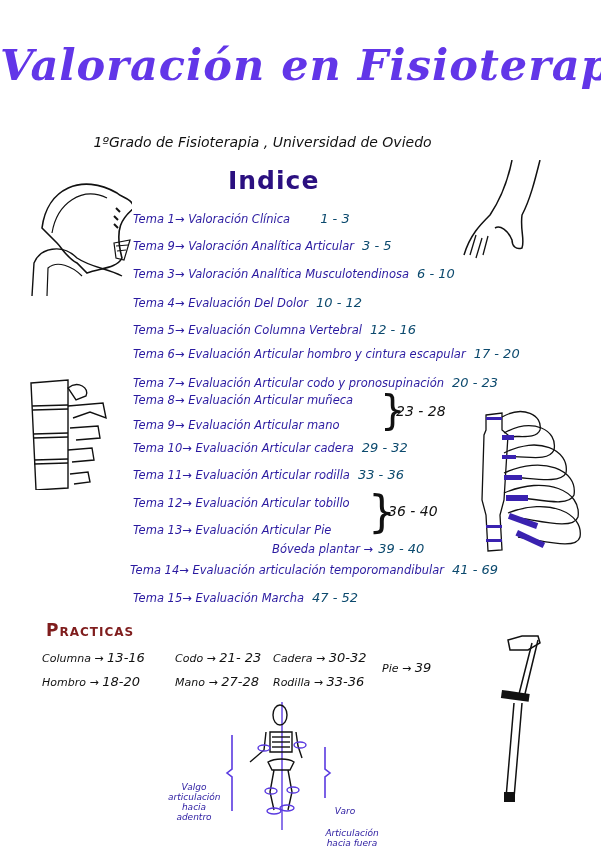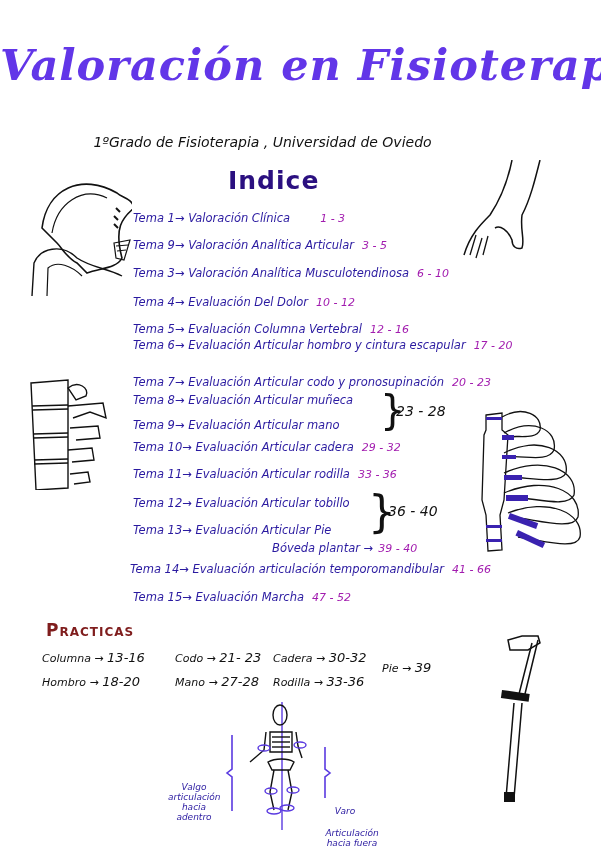--- a/index.html
+++ b/index.html
@@ -9,21 +9,21 @@
   .title { left: 0; width: 601px; top: 40px; text-align: center;
            font-family: "DejaVu Serif", serif; font-style: italic; font-weight: bold;
            font-size: 43px; color: #6236e8; letter-spacing: 1px; white-space: nowrap; }
   .subtitle { left: 0; width: 525px; top: 118px; text-align: center;
               font-family: "DejaVu Sans", sans-serif; font-style: italic;
               font-size: 14px; color: #111; white-space: nowrap; margin-top: 16px; }
   .indice { left: 228px; top: 166px; font-family: "DejaVu Sans", sans-serif;
             font-weight: bold; font-size: 25px; color: #2b1080; letter-spacing: 1px; }
   .entry { position: absolute; font-family: "DejaVu Sans", sans-serif; font-style: italic;
            font-size: 11.5px; color: #2a1aa0; white-space: nowrap; }
-  .entry .pg { color: #a21caf; font-style: italic; font-size: 11px; margin-left: 8px; }
+  .entry .pg { color: #0c4a6e; font-style: italic; font-size: 13px; margin-left: 8px; }
   .brace { position: absolute; font-family: "DejaVu Sans", sans-serif; color: #111; }
   .bracenum { position: absolute; font-family: "DejaVu Sans", sans-serif; font-style: italic;
               font-size: 14px; color: #111; text-align: right; }
   .practicas-title { left: 46px; top: 620px; font-family: "DejaVu Sans", sans-serif;
                      font-weight: bold; font-size: 17px; color: #7f1d1d;
                      font-variant: small-caps; letter-spacing: 1px; }
   .prac { position: absolute; font-family: "DejaVu Sans", sans-serif; font-style: italic;
           font-size: 11px; color: #111; white-space: nowrap; }
   .prac b { font-weight: normal; font-size: 13px; }
   .note { position: absolute; font-family: "DejaVu Sans", sans-serif; font-style: italic;
@@ -54,34 +54,34 @@
   <path d="M20 95 L26 75 M26 98 L32 78 M33 95 L38 76" fill="none" stroke="#111" stroke-width="1.3"></path>
 </svg>
 
 <div class="abs indice">Indice</div>
 
 <div class="entry" style="left:133px;top:211px"><span>Tema 1→ Valoración Clínica</span><span class="pg" style="margin-left:30px">1 - 3</span></div>
 <div class="entry" style="left:133px;top:238px"><span>Tema 9→ Valoración Analítica Articular</span><span class="pg">3 - 5</span></div>
 <div class="entry" style="left:133px;top:266px"><span>Tema 3→ Valoración Analítica Musculotendinosa</span><span class="pg">6 - 10</span></div>
 <div class="entry" style="left:133px;top:295px"><span>Tema 4→ Evaluación Del Dolor</span><span class="pg">10 - 12</span></div>
 <div class="entry" style="left:133px;top:322px"><span>Tema 5→ Evaluación Columna Vertebral</span><span class="pg">12 - 16</span></div>
-<div class="entry" style="left:133px;top:338px"><span>Tema 6→ Evaluación Articular hombro y cintura escapular</span><span class="pg">17 - 20</span></div>
+<div class="entry" style="left:133px;top:346px"><span>Tema 6→ Evaluación Articular hombro y cintura escapular</span><span class="pg">17 - 20</span></div>
 <div class="entry" style="left:133px;top:375px"><span>Tema 7→ Evaluación Articular codo y pronosupinación</span><span class="pg">20 - 23</span></div>
 <div class="entry" style="left:133px;top:393px"><span>Tema 8→ Evaluación Articular muñeca</span></div>
 <div class="entry" style="left:133px;top:418px"><span>Tema 9→ Evaluación Articular mano</span></div>
 <div class="brace" style="left:380px;top:390px;font-size:40px;line-height:40px">}</div>
 <div class="bracenum" style="left:396px;top:403px">23 - 28</div>
 <div class="entry" style="left:133px;top:440px"><span>Tema 10→ Evaluación Articular cadera</span><span class="pg">29 - 32</span></div>
 <div class="entry" style="left:133px;top:467px"><span>Tema 11→ Evaluación Articular rodilla</span><span class="pg">33 - 36</span></div>
 <div class="entry" style="left:133px;top:496px"><span>Tema 12→ Evaluación Articular tobillo</span></div>
 <div class="entry" style="left:133px;top:523px"><span>Tema 13→ Evaluación Articular Pie</span></div>
 <div class="brace" style="left:368px;top:490px;font-size:44px;line-height:44px">}</div>
 <div class="bracenum" style="left:388px;top:503px">36 - 40</div>
 <div class="entry" style="left:272px;top:541px"><span>Bóveda plantar →</span><span class="pg" style="margin-left:5px">39 - 40</span></div>
-<div class="entry" style="left:130px;top:562px"><span>Tema 14→ Evaluación articulación temporomandibular</span><span class="pg">41 - 66</span></div>
+<div class="entry" style="left:130px;top:562px"><span>Tema 14→ Evaluación articulación temporomandibular</span><span class="pg">41 - 69</span></div>
 <div class="entry" style="left:133px;top:590px"><span>Tema 15→ Evaluación Marcha</span><span class="pg">47 - 52</span></div>
 
 <svg class="abs" style="left:28px;top:378px" width="90" height="112">
   <g fill="none" stroke="#111" stroke-width="1.4">
     <path d="M3 5 L40 2 L40 110 L8 112 Z"></path>
     <line x1="4" y1="28" x2="40" y2="27"></line>
       <line x1="5" y1="32" x2="40" y2="31"></line>
     <line x1="5" y1="56" x2="40" y2="55"></line>
       <line x1="5" y1="60" x2="40" y2="59"></line>
     <line x1="6" y1="82" x2="40" y2="81"></line>

